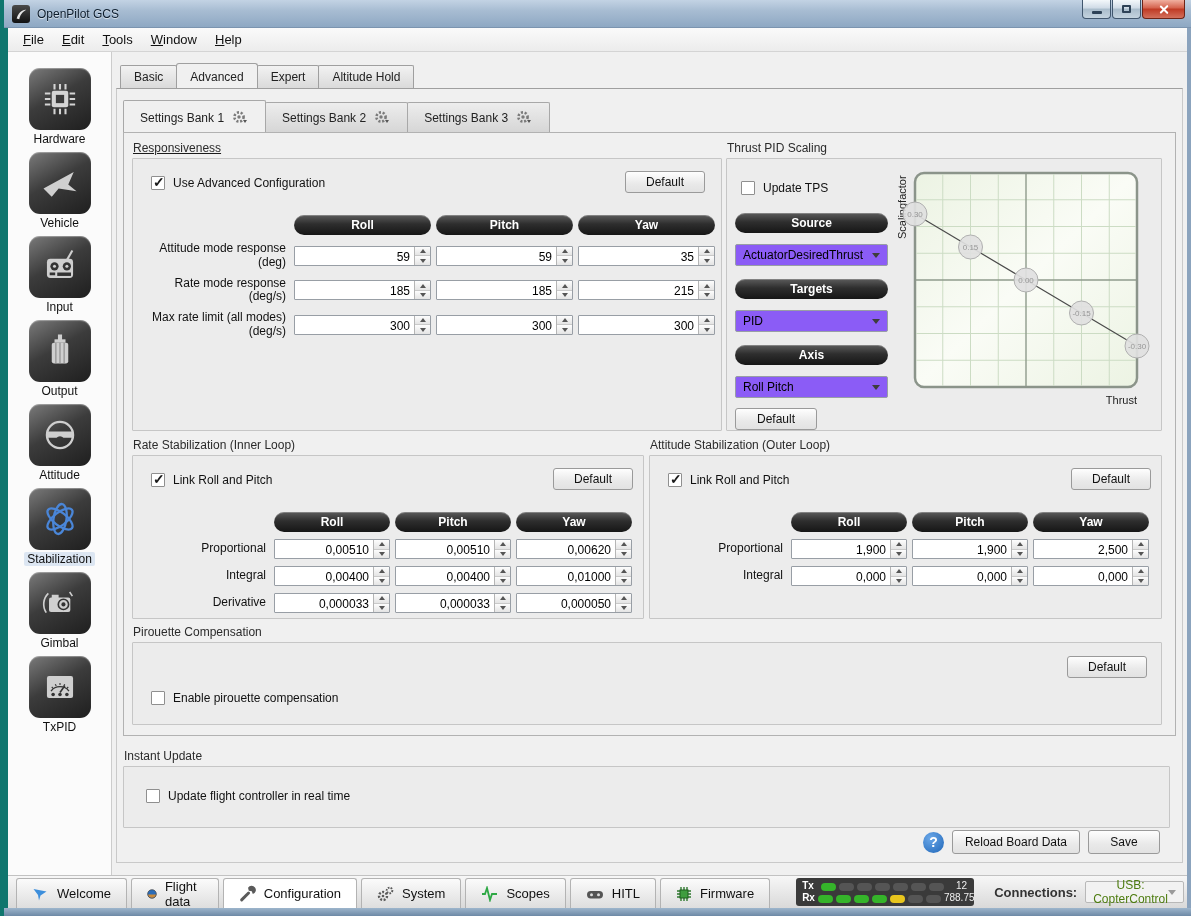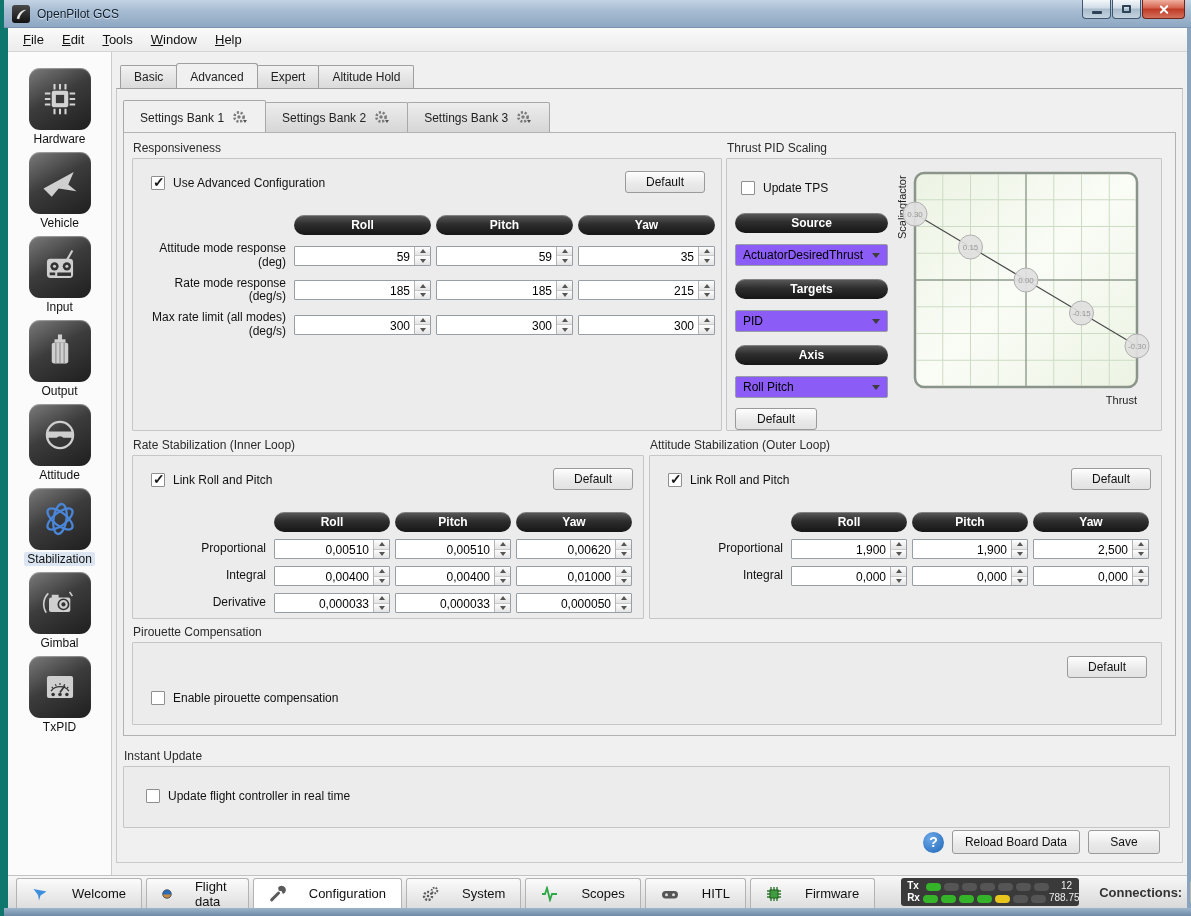--- a/index.html
+++ b/index.html
@@ -92,21 +92,21 @@
   
   .tps-left { position:absolute; left:8px; top:14px; width:153px; }
   .tps-chart { position:absolute; left:168px; top:12px; }
 
   
   .actions { position:absolute; right:22px; bottom:8px; display:flex; align-items:center; gap:8px; }
   .help-circ { width:21px; height:21px; border-radius:50%; background:radial-gradient(circle at 35% 30%, #6aa7e8, #1f66b8); color:#fff; font-weight:bold; font-size:14px; display:flex; align-items:center; justify-content:center; }
 
   
   .modebar { position:absolute; left:0; right:0; bottom:8px; height:33px; background:linear-gradient(#f7f7f7,#d9d9d9); border-top:1px solid #c2c2c2; display:flex; align-items:stretch; padding-left:8px; }
-  .mtab { display:flex; align-items:center; gap:23px; padding:0 15px; font-size:13px; color:#111; background:linear-gradient(#fbfbfb,#dedede); border:1px solid #b3b3b3; border-bottom:none; border-radius:3px 3px 0 0; margin:2px 4px 0 0; }
+  .mtab { display:flex; align-items:center; gap:8px; padding:0 15px; font-size:13px; color:#111; background:linear-gradient(#fbfbfb,#dedede); border:1px solid #b3b3b3; border-bottom:none; border-radius:3px 3px 0 0; margin:2px 4px 0 0; }
   .mtab.active { background:#fff; }
   .txrx { margin-left:22px; align-self:center; width:178px; height:28px; background:#3a3a3a; border-radius:3px; padding:3px 7px 3px 6px; display:flex; flex-direction:column; justify-content:space-between; }
   .txrx-row { display:flex; align-items:flex-end; gap:3px; height:10px; }
   .txrx-lab { color:#fff; font-size:10px; font-weight:bold; width:16px; }
   .led { width:15px; height:8px; border-radius:4px; background:#555; }
   .led.on { background:#35b42a; } .led.warn { background:#e8c51d; } .led.off { background:#555; }
   .txrx-val { margin-left:auto; color:#eee; font-size:10px; }
   .conn-lab { align-self:center; margin-left:20px; font-size:13px; font-weight:bold; color:#333; }
   .conn-dd { align-self:center; width:122px; margin-left:8px; }
   .modebar .btn.disconnect { align-self:center; margin-left:10px; padding:4px 14px; font-size:13px; }
@@ -287,21 +287,21 @@
             <svg width="17" height="15" viewBox="0 0 17 15">
               <circle cx="7" cy="7" r="4.6" fill="none" stroke="#7a7a7a" stroke-width="2.6" stroke-dasharray="2.1 1.7"></circle>
                 <circle cx="7" cy="7" r="1.7" fill="#7a7a7a"></circle>
               <path d="M11 10 l4 0 l-2 3 z" fill="#555"></path>
               </svg>
           </div>
         </div>
 
         <div class="bank-panel">
 
-          <div class="gb" style="left:8px; top:8px; width:590px;">
+          <div class="gb" style="left:8px; top:8px; width:590px;text-decoration:underline;">
             <div class="gb-title">Responsiveness</div>
             <div class="gb-frame" style="height:273px;">
               <div class="cb-row" style="position:absolute; left:18px; top:17px;">
                 <span class="cb checked"></span>
                 <span class="cb-label">Use Advanced Configuration</span>
               </div>
               <div class="btn" style="position:absolute; right:16px; top:12px; width:80px;">Default</div>
               <div class="matrix m-resp" style="position:absolute; left:0; top:48px; right:8px;">
                 <div></div>
                 <div class="pill">Roll</div>

